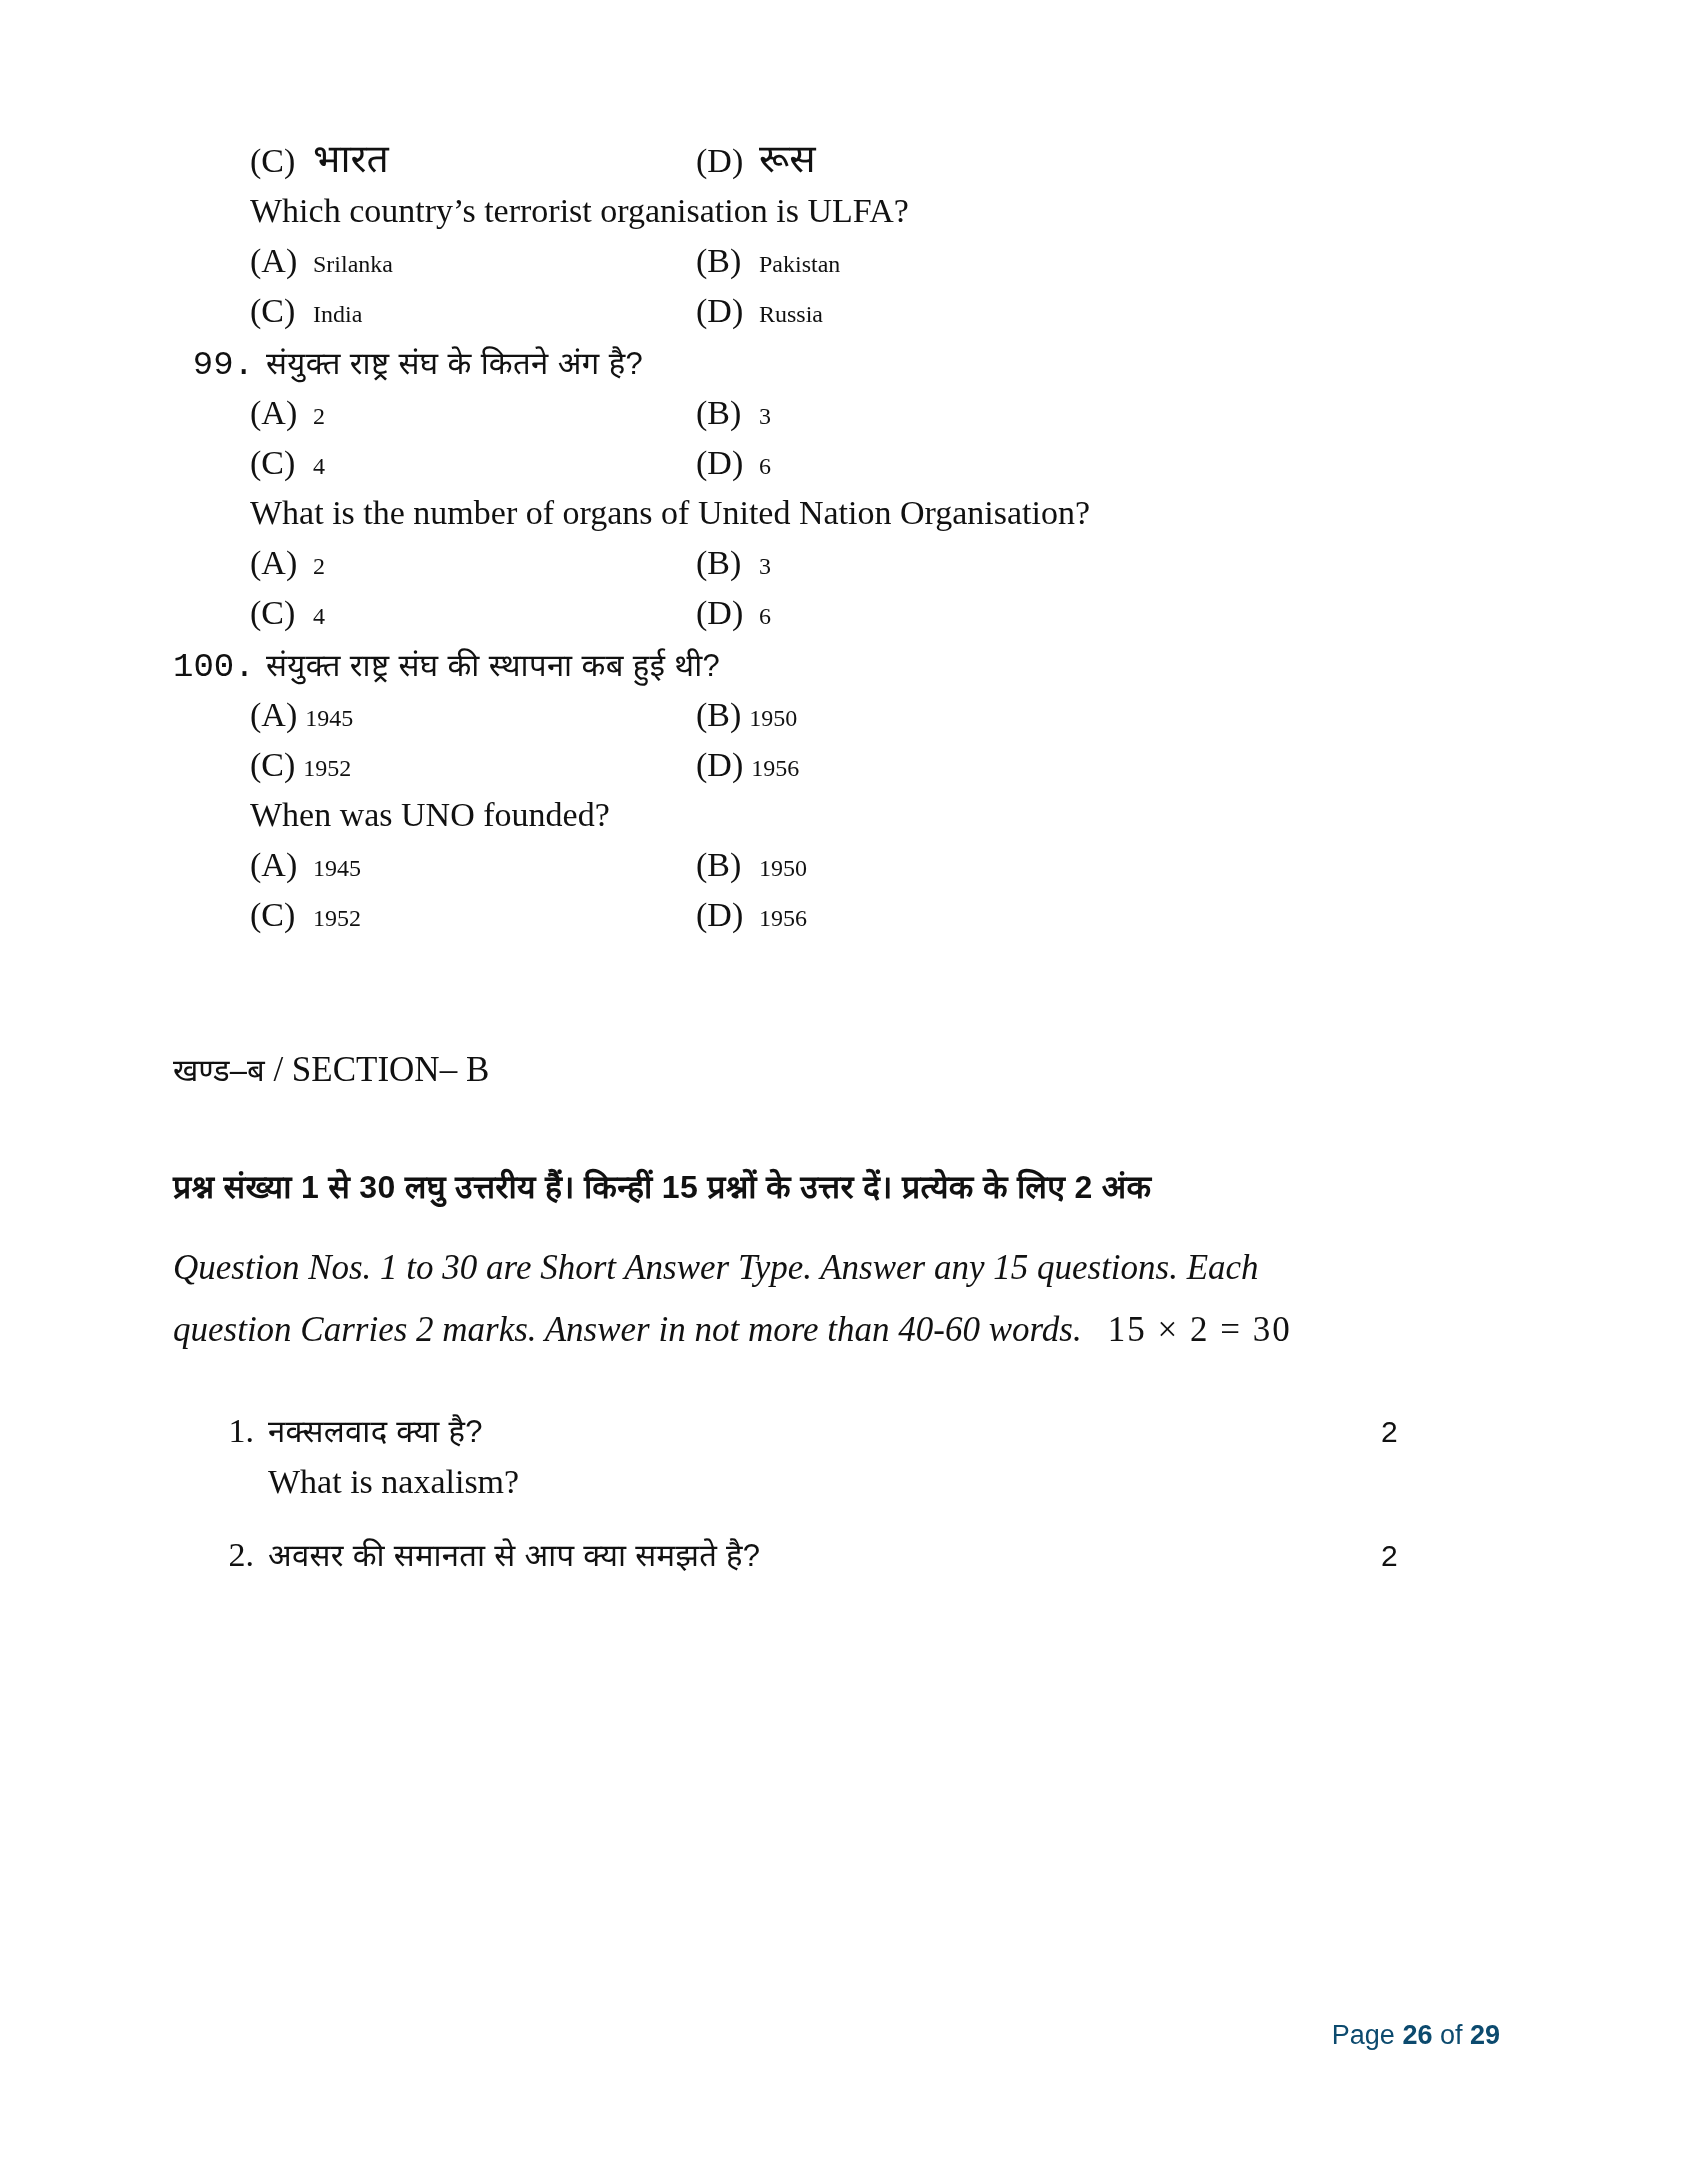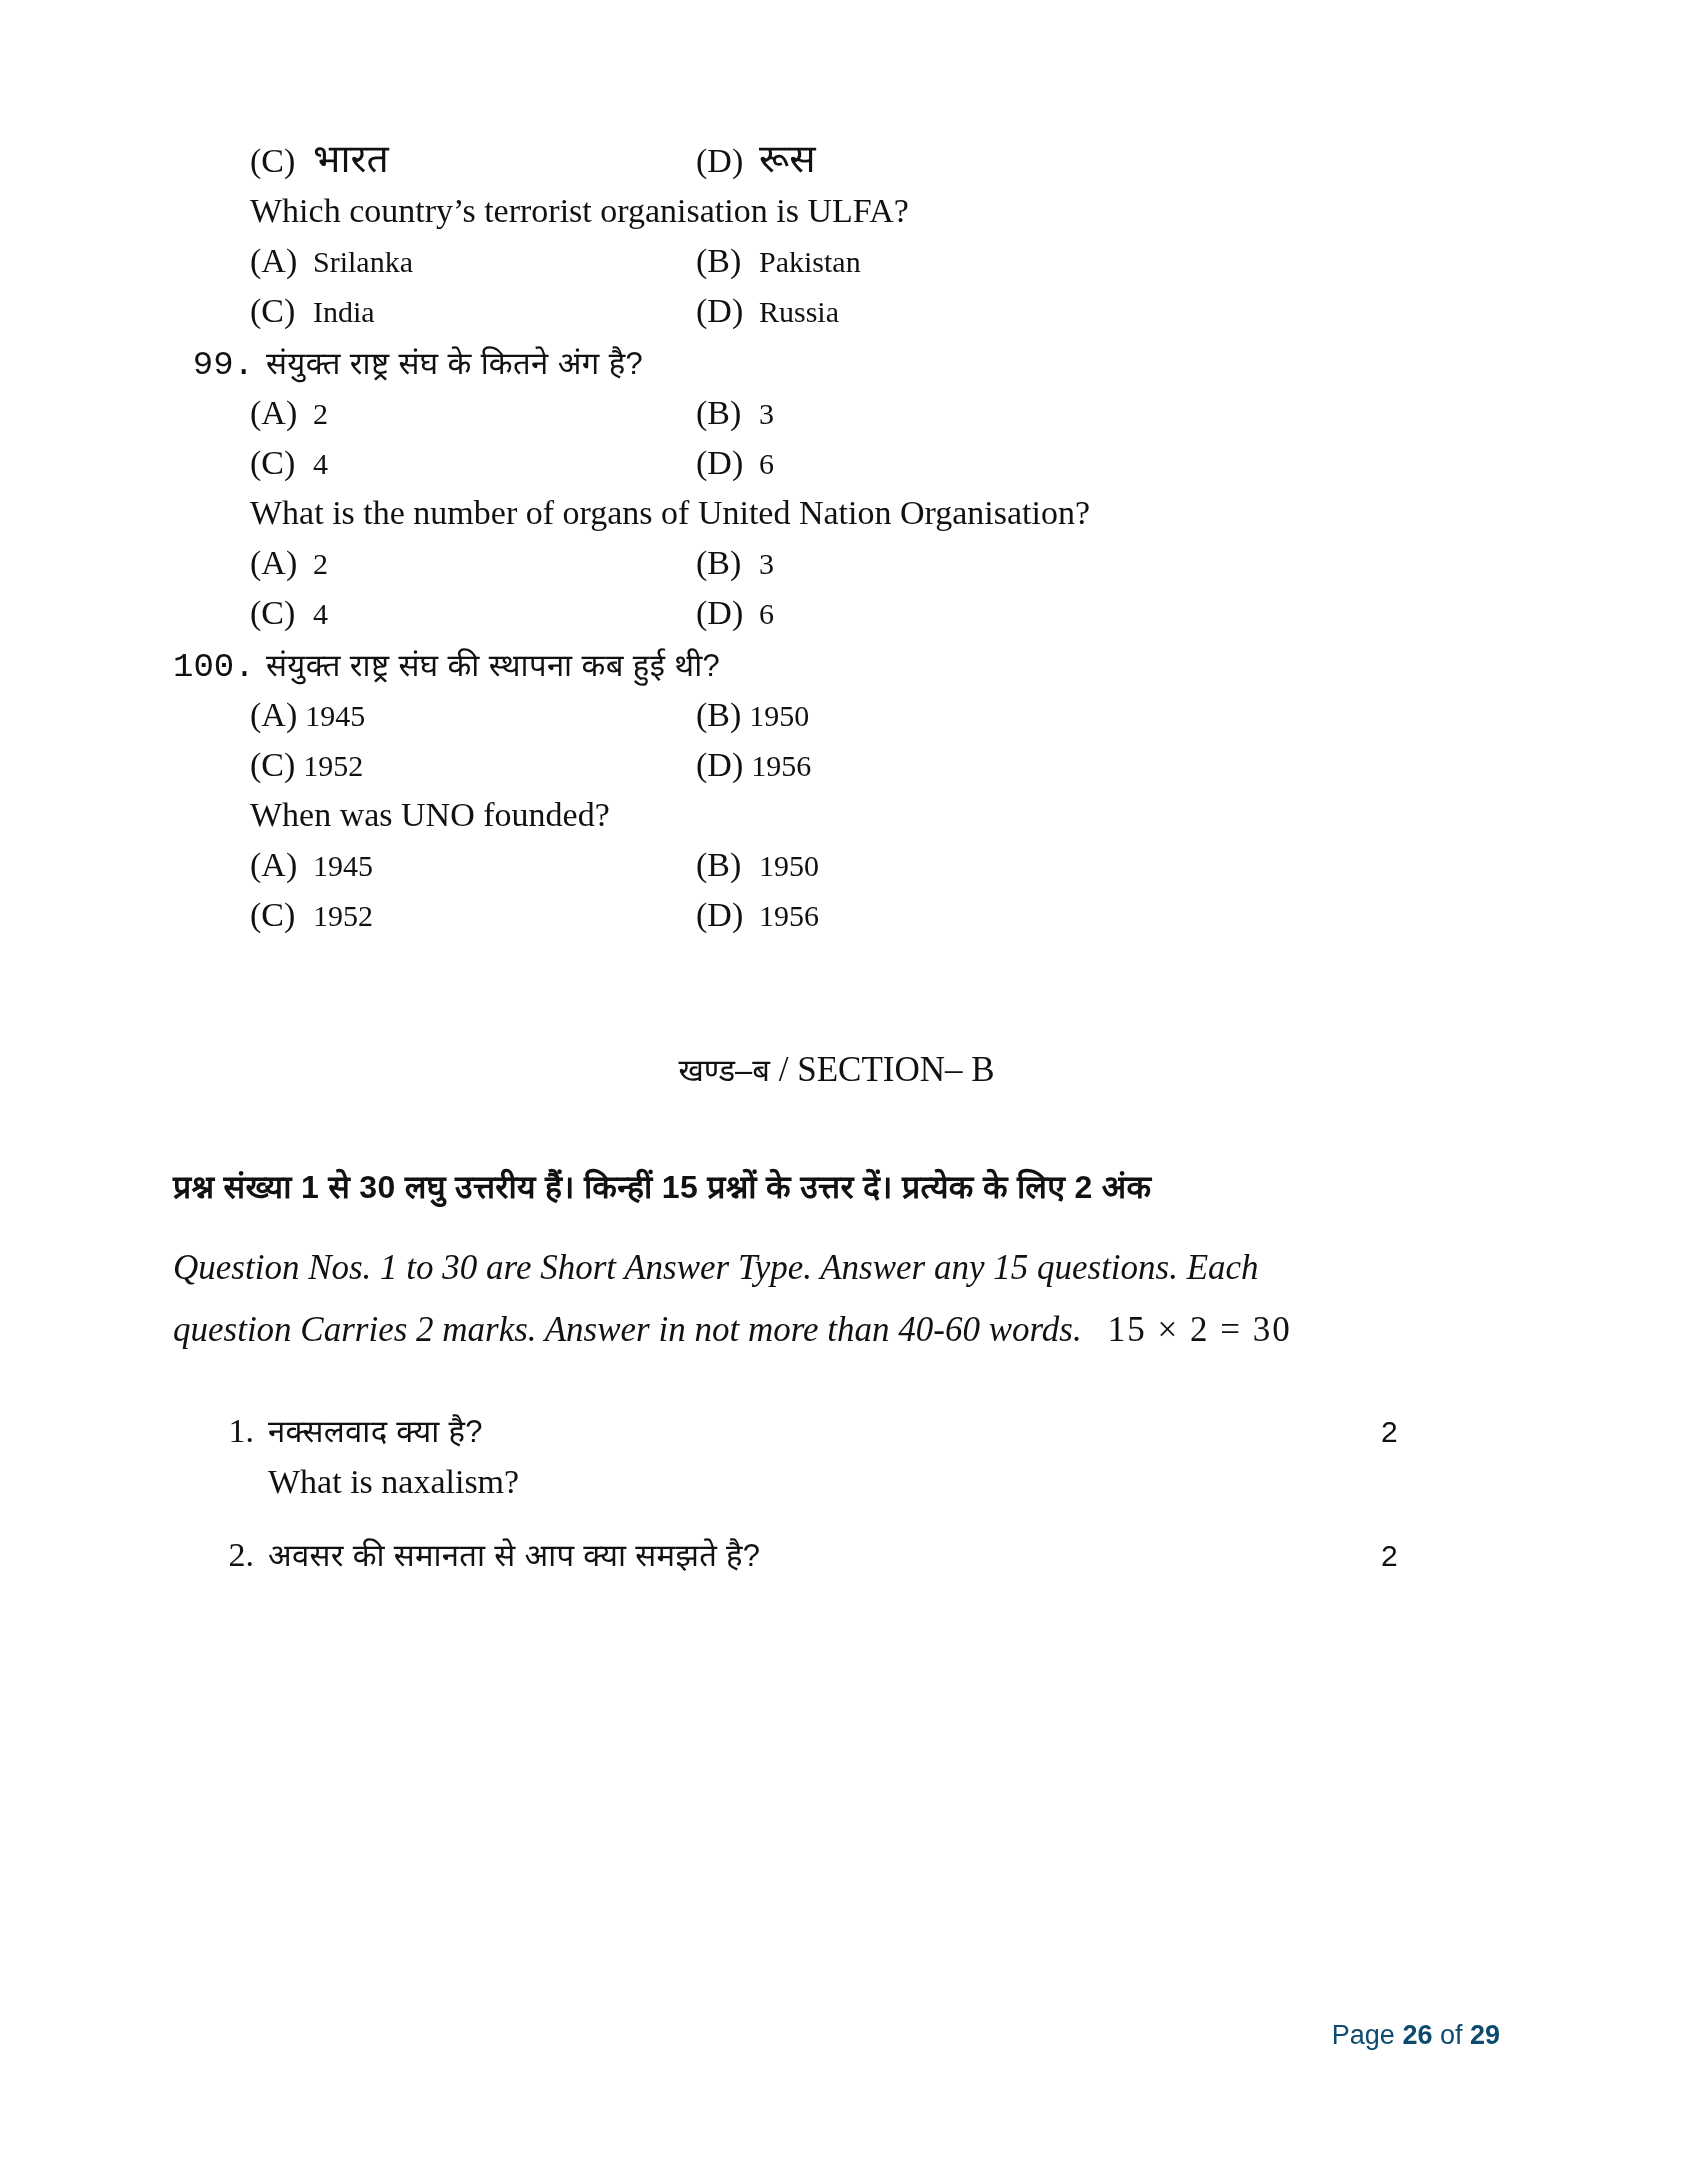--- a/index.html
+++ b/index.html
@@ -71,26 +71,25 @@
     flex: 0 0 auto;
     display: inline-block;
     min-width: 63px;
   }
   .opt-key.tight { min-width: 0; padding-right: 8px; }
   .opt-val-hi {
     font-family: "Liberation Sans", "DejaVu Sans", sans-serif;
     font-size: 39px;
     margin-top: 10px;
   }
-  .opt-val-en { font-size: 30px; text-align: center; }
+  .opt-val-en { font-size: 24px; text-align: center; }
 
   
   .section-block {
     margin-top: 119px;
-    text-align: center;
   }
   .section-title {
     font-size: 35px;
     margin-bottom: 30px;
     line-height: 1.1;
   }
   .section-sub {
     font-size: 35px;
     line-height: 1.1;
   }

